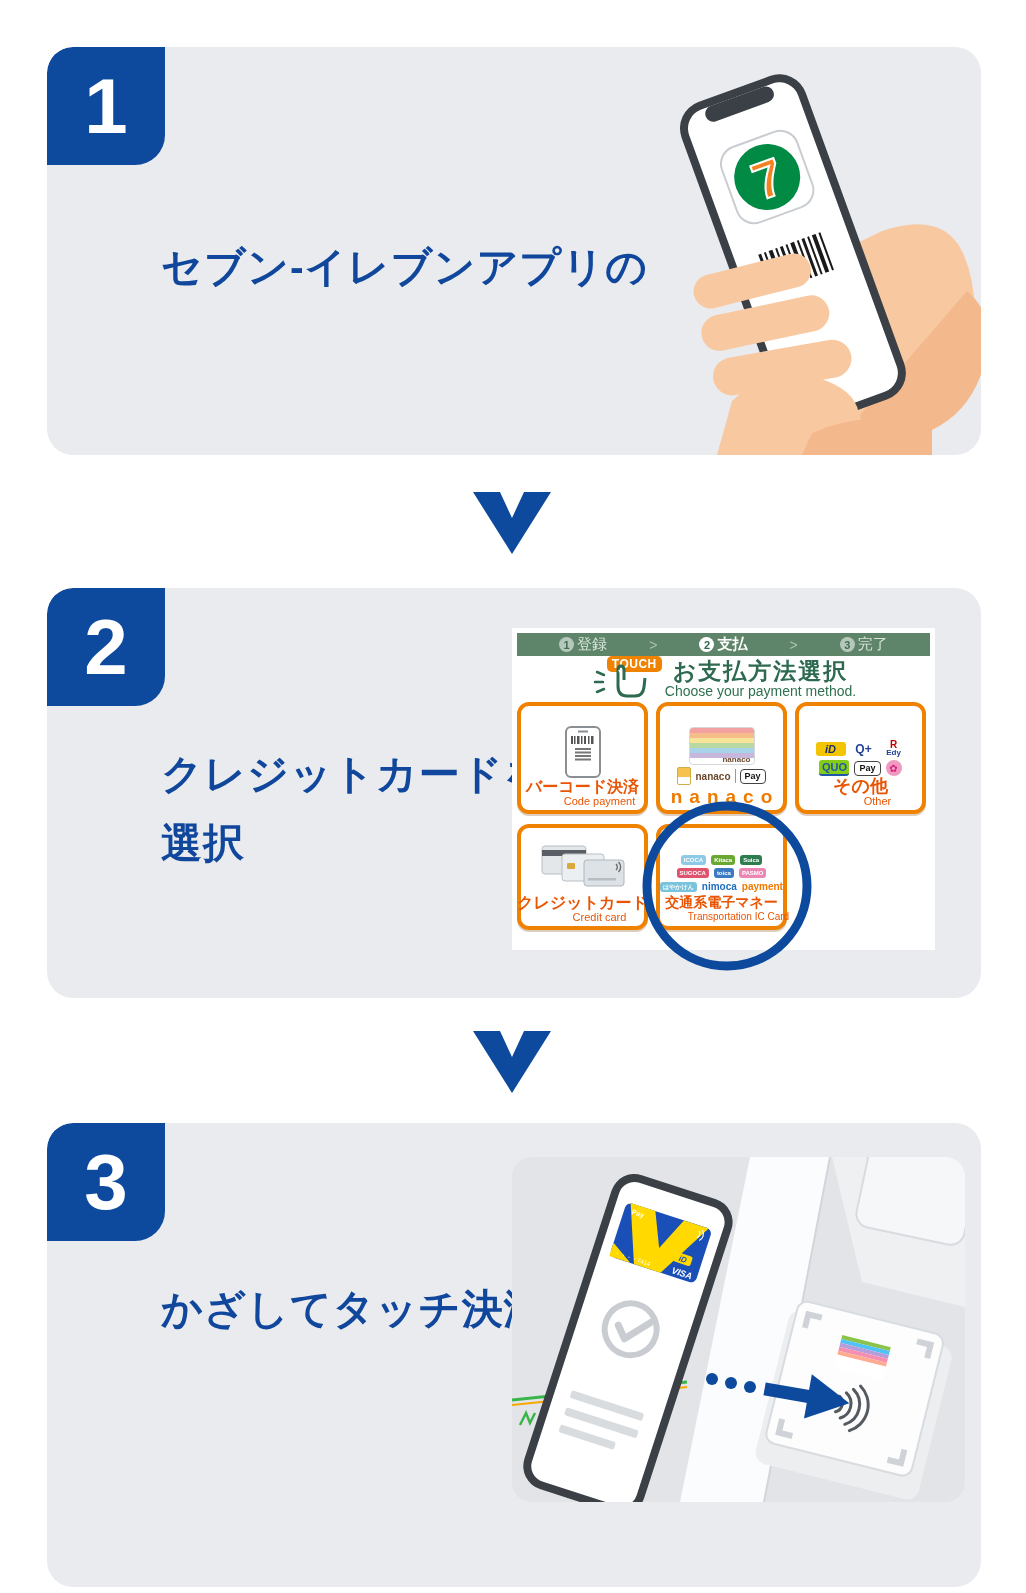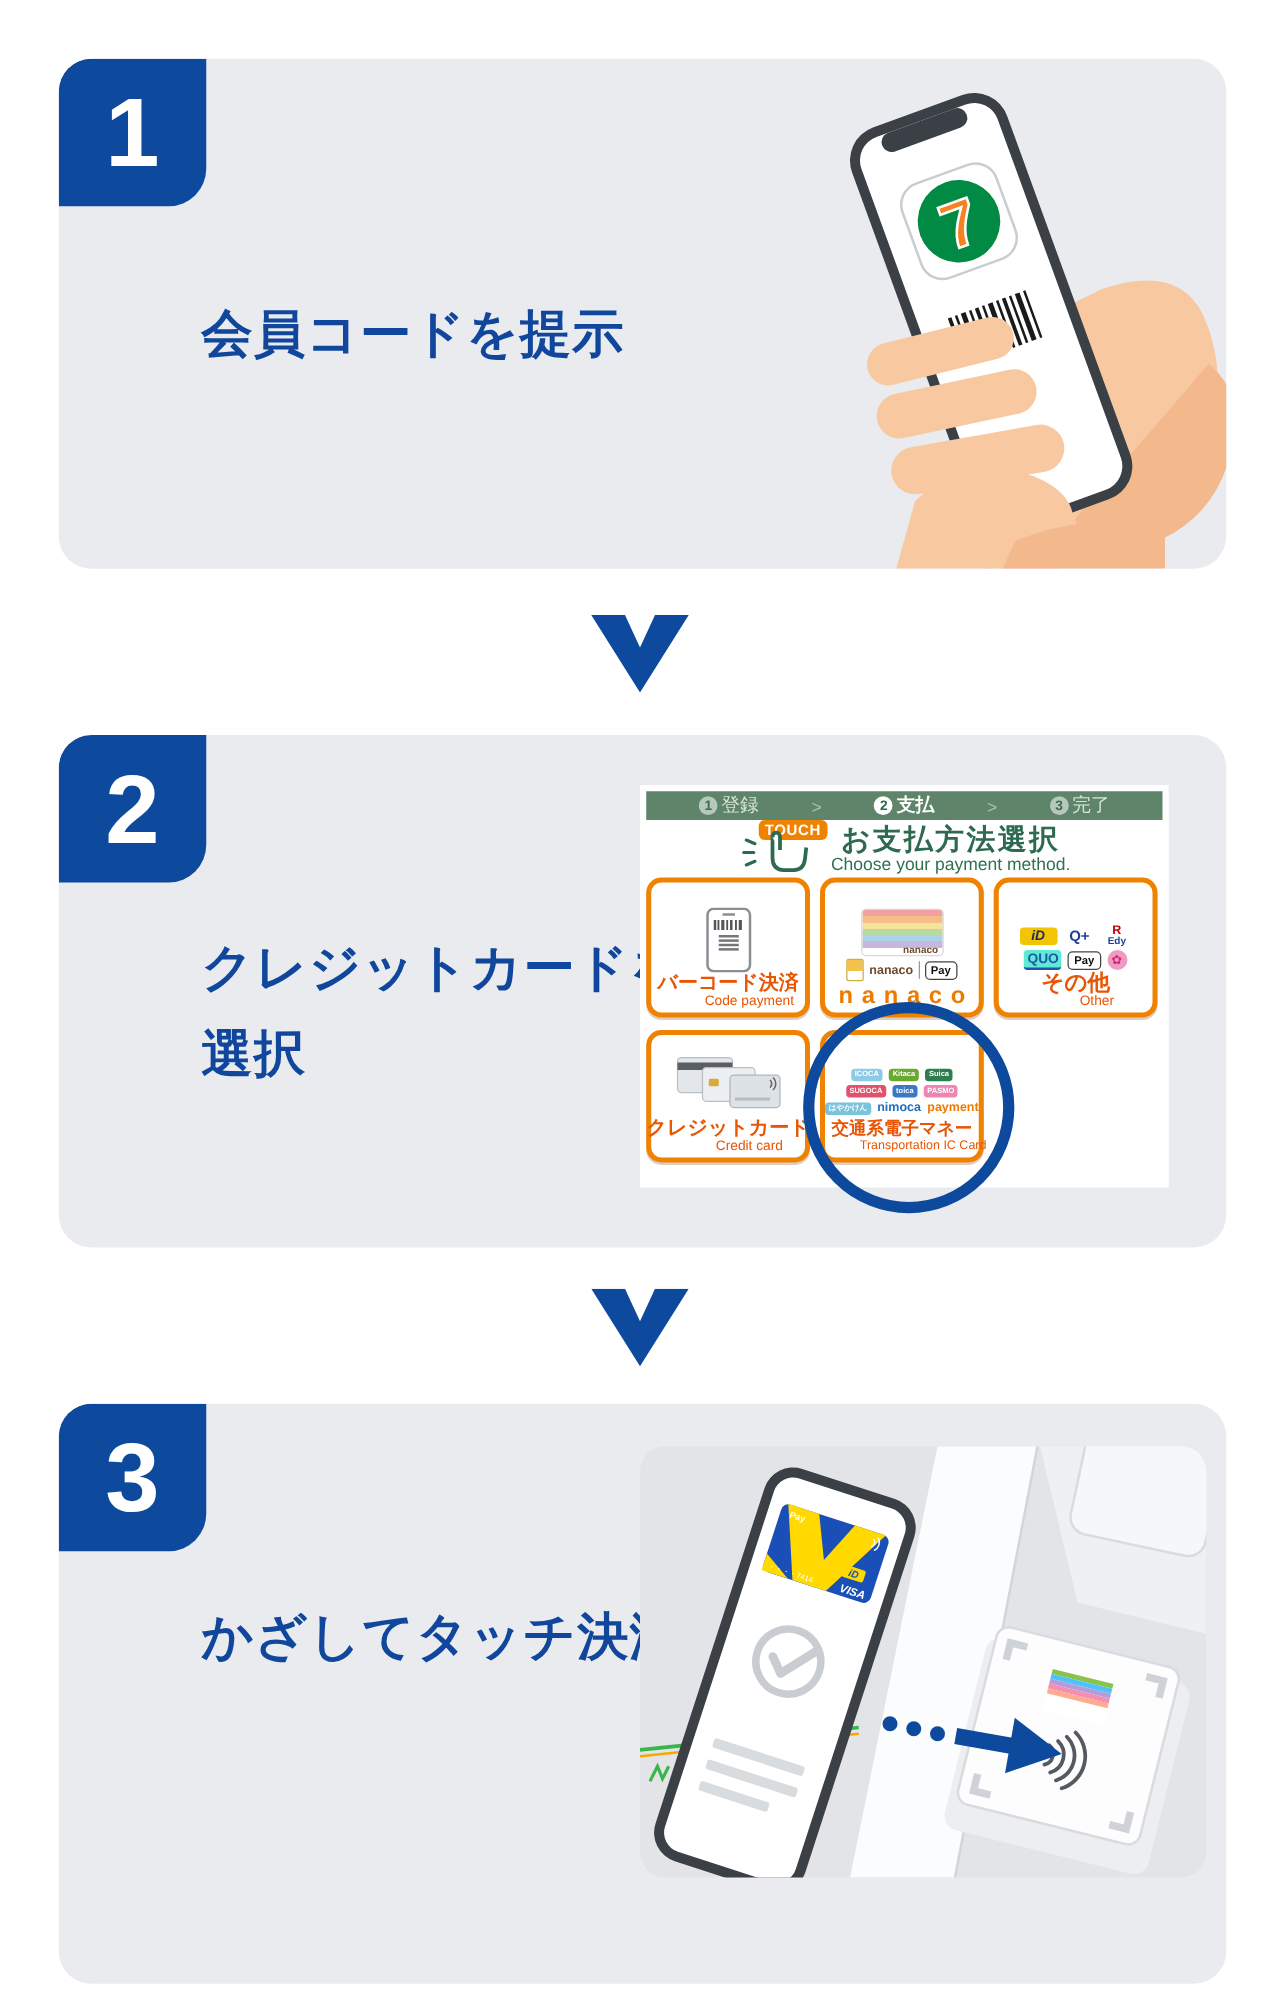--- a/index.html
+++ b/index.html
@@ -57,21 +57,21 @@
             padding:0 4px;line-height:13px;background:#fff;}
   .nan-big{color:#ef7a00;font-weight:bold;font-size:19px;letter-spacing:7px;line-height:20px;margin-right:-7px;}
   
   .logo-grid{display:flex;flex-direction:column;gap:3px;align-items:center;margin-bottom:2px;}
   .logo-row{display:flex;gap:5px;align-items:center;justify-content:center;}
   .chip{border-radius:3px;font-weight:bold;display:inline-flex;align-items:center;justify-content:center;}
   .chip.id{background:#f2c500;color:#1a2b6b;font-size:11px;width:30px;height:14px;font-style:italic;}
   .chip.qp{color:#1f3f99;font-size:12px;width:26px;height:14px;background:#fff;}
   .chip.redy{flex-direction:column;width:24px;height:16px;background:#fff;line-height:8px;}
   .chip.redy .r{color:#bf0000;font-size:10px;} .chip.redy .e{color:#1f3f99;font-size:8px;}
-  .chip.quo{color:#1f56a8;font-size:11px;width:30px;height:14px;background:#5eead4;border-bottom:2px solid #1f56a8;}
+  .chip.quo{color:#1f56a8;font-size:11px;width:30px;height:14px;background:#84cc16;border-bottom:2px solid #1f56a8;}
   .chip.mascot{width:16px;height:16px;border-radius:50%;background:#f09ac0;color:#d2257f;font-size:10px;}
   .tchip{border-radius:3px;color:#fff;font-size:6px;font-weight:bold;padding:1px 3px;line-height:8px;white-space:nowrap;}
   .tc0{background:#8ecae6;} .tc1{background:#6aa832;} .tc2{background:#2e7d4f;}
   .tc3{background:#e0526e;} .tc4{background:#3b79c3;} .tc5{background:#ee86b4;}
   .tc6{background:#79c3dd;}
   .ttxt-n{color:#1f6fbe;font-size:10px;font-weight:bold;}
   .ttxt-m{color:#ef7a00;font-size:10px;font-weight:bold;}
   .blue-ring{position:absolute;left:590px;top:208px;width:180px;height:180px;z-index:5;pointer-events:none;}
   
   .illus1{position:absolute;left:535px;top:14px;width:420px;height:394px;}
@@ -80,21 +80,21 @@
 </head>
 <body>
 
 <div class="page">
 
   <section class="card card1">
     <div class="badge">
       <span>1</span>
     </div>
     <div class="step-text">
-      <div>会員コードを提示</div>
+      <div>セブン-イレブンアプリの</div>
     </div>
     <svg class="illus1" viewBox="0 0 420 394">
 
       <path d="M300 170 q60 -20 80 20 q18 38 10 90 q-8 60 -60 95 l-120 19 q-60 -6 -40 -60 l40 -120 z" fill="#f8c9a1"></path>
       <path d="M385 230 q30 25 18 70 q-12 50 -55 70 l-60 24 l-10 -40 z" fill="#f3b98c"></path>
 
       <g transform="rotate(-20 210 190)">
         <rect x="145" y="18" width="132" height="344" rx="28" fill="#3a4045"></rect>
         <rect x="153" y="26" width="116" height="328" rx="20" fill="#ffffff"></rect>
         <rect x="175" y="26" width="72" height="16" rx="8" fill="#3a4045"></rect>

